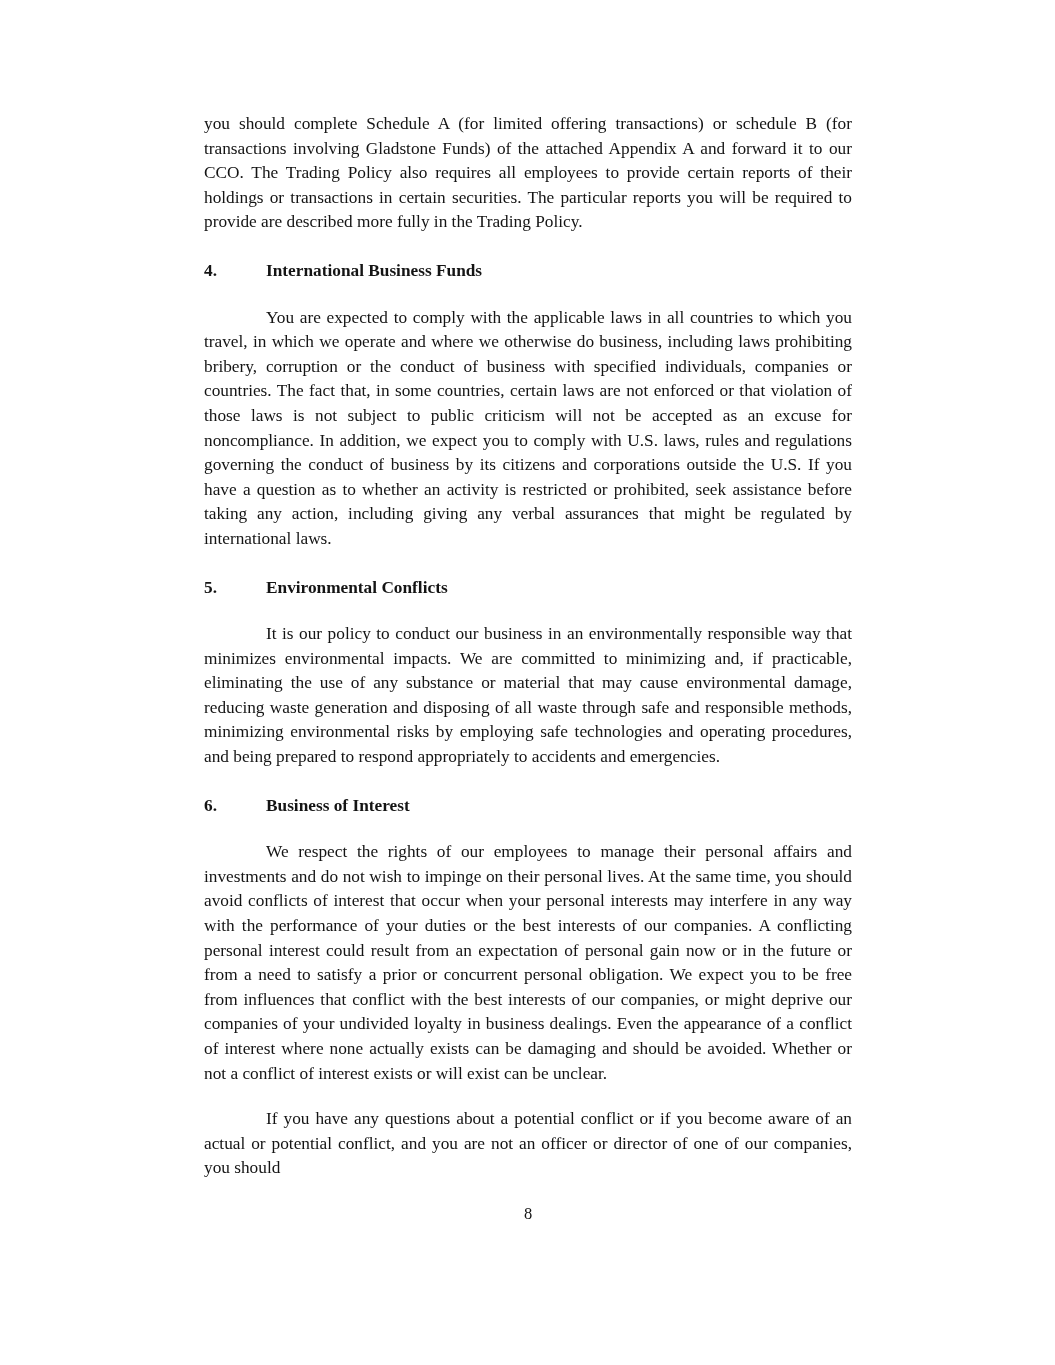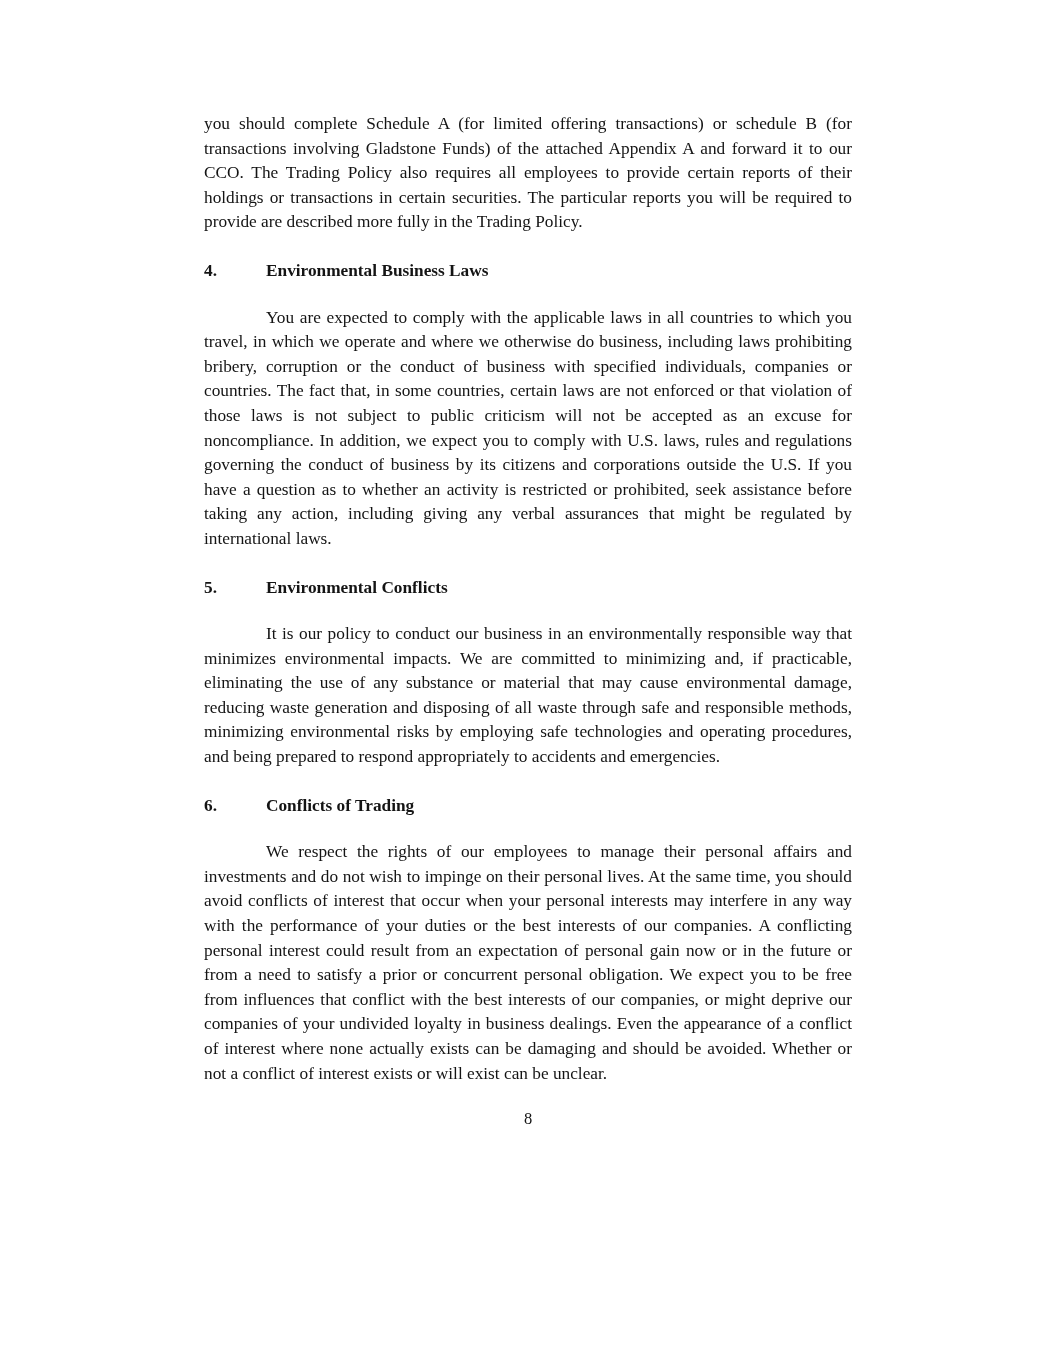--- a/index.html
+++ b/index.html
@@ -51,36 +51,37 @@
 <body>
 
 <div class="page">
   <div class="body-text">
 
     <p class="para">you should complete Schedule A (for limited offering transactions) or schedule B (for transactions involving Gladstone Funds) of the attached Appendix A and forward it to our CCO.  The Trading Policy also requires all employees to provide certain reports of their holdings or transactions in certain securities.  The particular reports you will be required to provide are described more fully in the Trading Policy.</p>
 
 
     <div class="section-heading">
       <span class="sec-num">4.</span>
-      <span class="sec-title">Environmental Business Laws</span>
+      <span class="sec-title">International Business Funds</span>
     </div>
 
     <p class="para indent">You are expected to comply with the applicable laws in all countries to which you travel, in which we operate and where we otherwise do business, including laws prohibiting bribery, corruption or the conduct of business with specified individuals, companies or countries.  The fact that, in some countries, certain laws are not enforced or that violation of those laws is not subject to public criticism will not be accepted as an excuse for noncompliance.  In addition, we expect you to comply with U.S. laws, rules and regulations governing the conduct of business by its citizens and corporations outside the U.S.  If you have a question as to whether an activity is restricted or prohibited, seek assistance before taking any action, including giving any verbal assurances that might be regulated by international laws.</p>
 
     <div class="section-heading">
       <span class="sec-num">5.</span>
       <span class="sec-title">Environmental Conflicts</span>
     </div>
 
     <p class="para indent">It is our policy to conduct our business in an environmentally responsible way that minimizes environmental impacts.  We are committed to minimizing and, if practicable, eliminating the use of any substance or material that may cause environmental damage, reducing waste generation and disposing of all waste through safe and responsible methods, minimizing environmental risks by employing safe technologies and operating procedures, and being prepared to respond appropriately to accidents and emergencies.</p>
 
     <div class="section-heading">
       <span class="sec-num">6.</span>
-      <span class="sec-title">Conflicts of Trading</span>
+      <span class="sec-title">Business of Interest</span>
     </div>
 
     <p class="para indent">We respect the rights of our employees to manage their personal affairs and investments and do not wish to impinge on their personal lives.  At the same time, you should avoid conflicts of interest that occur when your personal interests may interfere in any way with the performance of your duties or the best interests of our companies.  A conflicting personal interest could result from an expectation of personal gain now or in the future or from a need to satisfy a prior or concurrent personal obligation.  We expect you to be free from influences that conflict with the best interests of our companies, or might deprive our companies of your undivided loyalty in business dealings.  Even the appearance of a conflict of interest where none actually exists can be damaging and should be avoided.  Whether or not a conflict of interest exists or will exist can be unclear.</p>
 
+    <p class="para indent">If you have any questions about a potential conflict or if you become aware of an actual or potential conflict, and you are not an officer or director of one of our companies, you should</p>
 
     <div class="page-number">8</div>
 
   </div>
 </div>
 
 </body></html>

